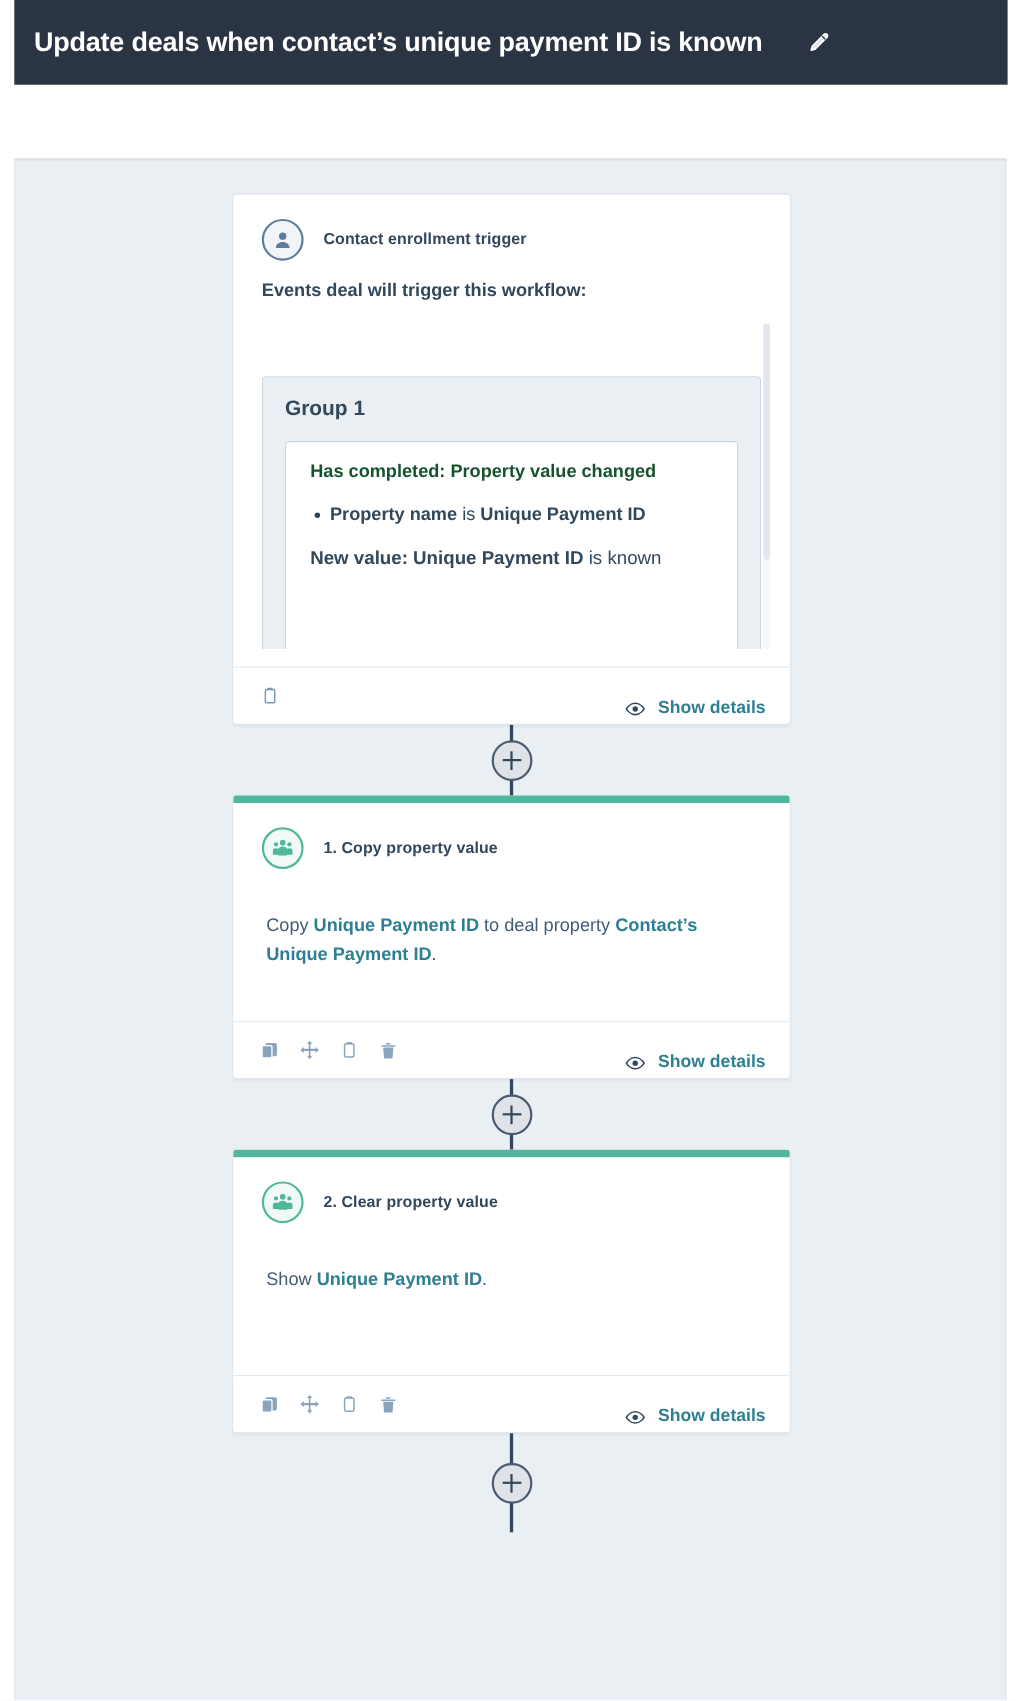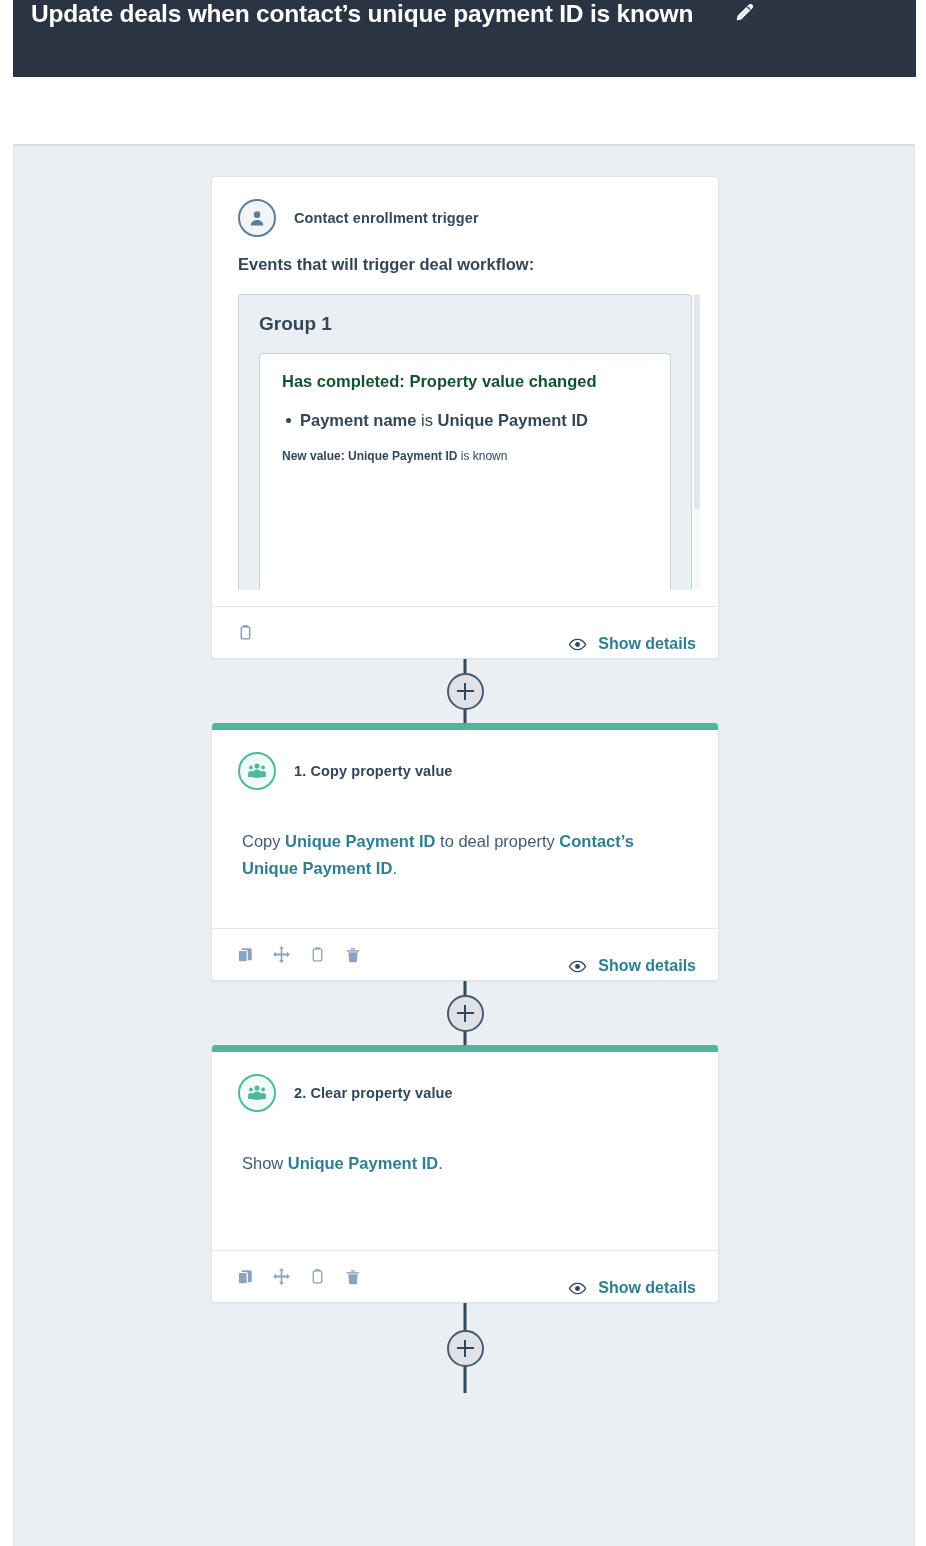--- a/index.html
+++ b/index.html
@@ -24,20 +24,21 @@
 
   
   .topbar {
     position: absolute;
     left: 13px;
     top: 0;
     width: 903px;
     height: 77px;
     background: #2a3442;
     display: flex;
+    align-items: center;
     padding-left: 18px;
     gap: 20px;
   }
   .topbar-title {
     color: #ffffff;
     font-size: 24.5px;
     font-weight: 700;
     letter-spacing: -0.2px;
     white-space: nowrap;
   }
@@ -186,20 +187,21 @@
     margin: 0 -8px 0 0;
     padding-right: 8px;
   }
   .group-box {
     background: #eaeff3;
     border: 1px solid #c7d3e0;
     border-radius: 4px 4px 0 0;
     border-bottom: none;
     padding: 18px 20px 0 20px;
     min-height: 300px;
+    margin-top: 48px;
   }
   .group-title {
     font-size: 19px;
     font-weight: 700;
     color: #33475b;
     margin-bottom: 18px;
   }
   .filter-box {
     background: #ffffff;
     border: 1px solid #c7d3e0;
@@ -228,21 +230,21 @@
     position: absolute;
     left: -14px;
     top: 10px;
     width: 5px;
     height: 5px;
     border-radius: 50%;
     background: #33475b;
   }
   .filter-list b { font-weight: 700; }
   .filter-sub {
-    font-size: 12px;
+    font-size: 17px;
     color: #33475b;
     line-height: 1.55;
     margin-top: 14px;
     font-weight: 400;
   }
   .filter-sub b { font-weight: 700; }
 
   
   .fake-scrollbar {
     position: absolute;
@@ -345,34 +347,34 @@
             <div class="card-head">
               <div class="icon-circle contact">
                 <svg width="20" height="20" viewBox="0 0 24 24" fill="#5c7d9c">
                   <circle cx="12" cy="8" r="4"></circle>
                   <path d="M4.5 21c0-4.2 3.4-6.6 7.5-6.6s7.5 2.4 7.5 6.6z"></path>
                 </svg>
               </div>
               <div class="card-title">Contact enrollment trigger</div>
             </div>
 
-            <div class="trigger-sub">Events that will trigger deal workflow:</div>
+            <div class="trigger-sub">Events deal will trigger this workflow:</div>
 
             <div class="trigger-scroll">
               <div class="fake-scrollbar">
                 <div class="thumb"></div>
               </div>
 
               <div class="group-box">
                 <div class="group-title">Group 1</div>
 
                 <div class="filter-box">
                   <div class="filter-title">Has completed: Property value changed</div>
                   <ul class="filter-list">
-                    <li><b>Payment name</b><span> is </span><b>Unique Payment ID</b></li>
+                    <li><b>Property name</b><span> is </span><b>Unique Payment ID</b></li>
                   </ul>
                   <div class="filter-sub"><b>New value: Unique Payment ID</b><span> is known</span></div>
                 </div>
               </div>
             </div>
 
           </div>
 
           <div class="card-footer">
             <div class="footer-icons">

